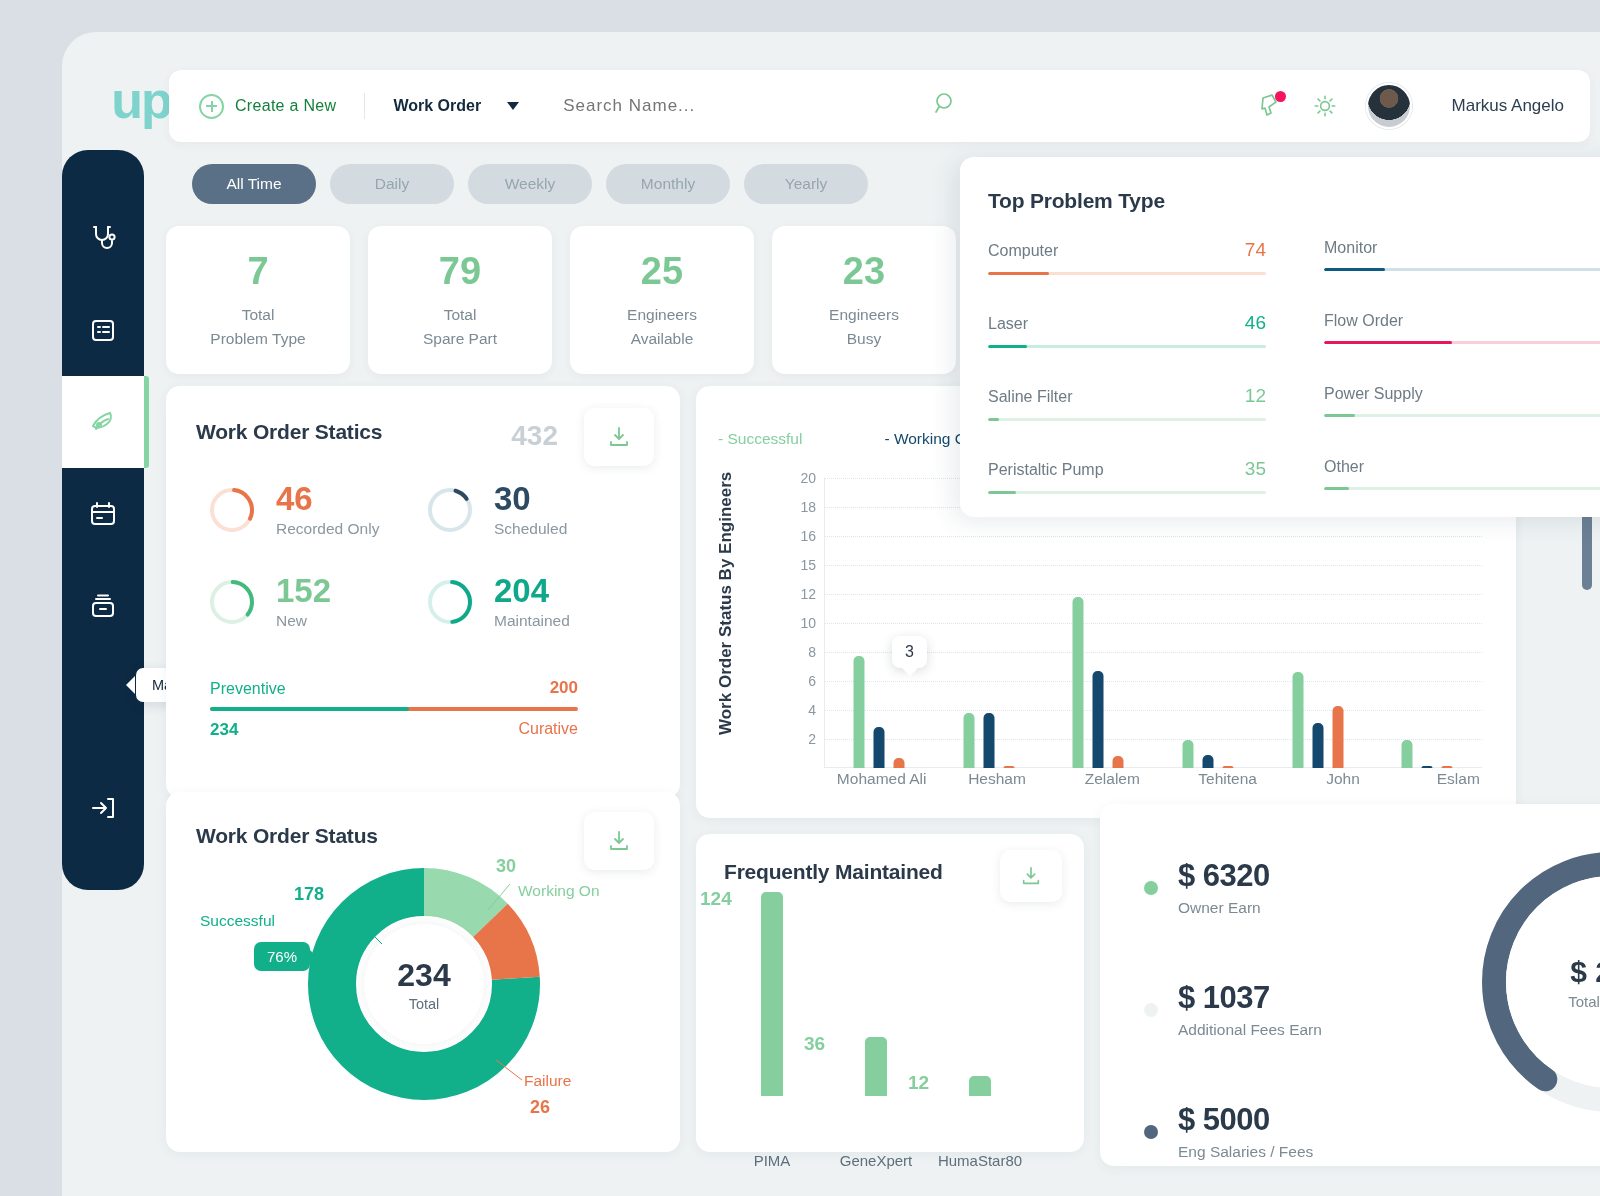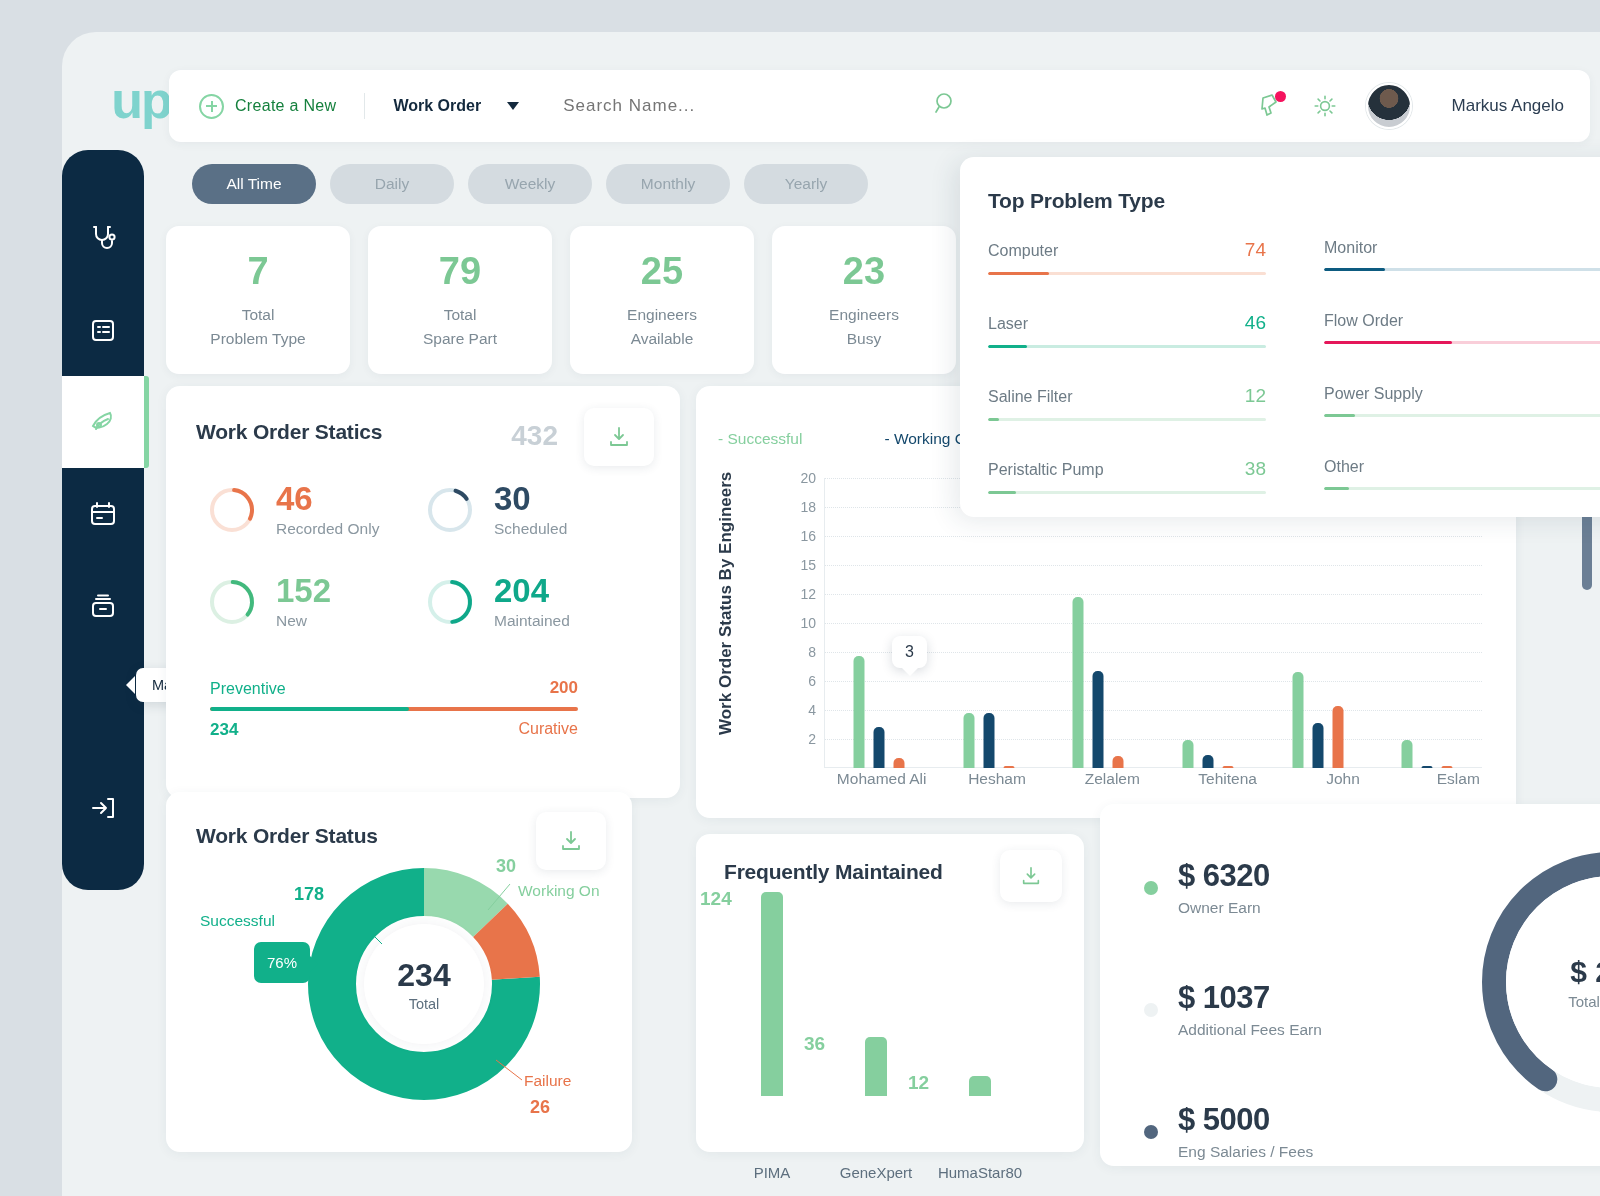--- a/index.html
+++ b/index.html
@@ -200,51 +200,51 @@
     box-shadow: 0 3px 11px rgba(30,50,70,.17);
     font-size: 16px; color: #2b3a4a; padding: 7px 13px;
   }
   .tip::after {
     content: ""; position: absolute; left: 50%; bottom: -8px;
     margin-left: -7px; border: 8px solid transparent;
     border-top-color: #fff; border-bottom: 0;
   }
 
   
-  .wostatus { left: 104px; top: 760px; width: 466px; height: 360px; }
+  .wostatus { left: 104px; top: 760px; width: 514px; height: 360px; }
   .donut-wrap { position: absolute; left: 142px; top: 76px; width: 232px; height: 232px; }
   .donut-hole {
     position: absolute; left: 50%; top: 50%;
     width: 120px; height: 120px; margin: -60px 0 0 -60px;
     background: #fff; border-radius: 50%;
     display: flex; flex-direction: column; align-items: center; justify-content: center;
     box-shadow: 0 0 14px rgba(40,60,80,.07);
   }
   .donut-total { font-size: 32px; font-weight: 700; color: #2b3a4a; }
   .donut-sub { font-size: 14.5px; color: #5d6f7e; margin-top: 2px; }
   .pct-bubble {
     position: absolute; left: 88px; top: 150px;
     background: #11b08a; color: #fff; font-size: 15px;
-    padding: 12px 13px; border-radius: 7px;
+    padding: 6px 13px; border-radius: 7px;
   }
   .pct-bubble::after {
     content: ""; position: absolute; right: -8px; top: 50%;
     margin-top: -7px; border: 8px solid transparent;
     border-left-color: #11b08a; border-right: 0;
   }
   .anno { position: absolute; font-size: 15.5px; }
   .anno-num { font-weight: 700; font-size: 18px; }
 
   
   .freq { left: 634px; top: 802px; width: 388px; height: 318px; }
   .fbars { position: absolute; left: 48px; top: 58px; width: 300px; height: 204px; }
   .fgroup { position: absolute; bottom: 0; width: 56px; text-align: center; }
   .fbar { width: 22px; margin: 0 auto; background: #85cf9e; border-radius: 5px 5px 0 0; }
   .fval { position: absolute; font-size: 19px; font-weight: 700; color: #85cf9e; }
-  .flab { position: absolute; top: 272px; font-size: 15px; color: #5d6f7e; text-align: center; width: 100px; }
+  .flab { position: absolute; top: 260px; font-size: 15px; color: #5d6f7e; text-align: center; width: 100px; }
 
   
   .earn { left: 1038px; top: 772px; width: 560px; height: 362px; }
   .earn-row { position: absolute; display: flex; align-items: center; gap: 20px; }
   .earn-dot { width: 14px; height: 14px; border-radius: 50%; flex: none; }
   .earn-val { font-size: 31px; font-weight: 700; color: #2b3a4a; letter-spacing: -.5px; }
   .earn-lab { font-size: 15.5px; color: #7c8a94; margin-top: 5px; }
   .earn-donut { position: absolute; right: -88px; top: 42px; width: 272px; height: 272px; }
   .earn-hole {
     position: absolute; left: 50%; top: 50%; width: 212px; height: 212px;
@@ -684,21 +684,21 @@
               <span class="tp-name">Saline Filter</span>
               <span class="tp-val" style="color: rgb(124, 200, 148);">12</span>
             </div>
             <div class="tp-track" style="background: rgb(223, 241, 229);">
               <div class="tp-fill" style="width: 4%; background: rgb(124, 200, 148);"></div>
             </div>
           </div>
           <div class="tp-item">
             <div class="tp-head">
               <span class="tp-name">Peristaltic Pump</span>
-              <span class="tp-val" style="color: rgb(124, 200, 148);">38</span>
+              <span class="tp-val" style="color: rgb(124, 200, 148);">35</span>
             </div>
             <div class="tp-track" style="background: rgb(223, 241, 229);">
               <div class="tp-fill" style="width: 10%; background: rgb(124, 200, 148);"></div>
             </div>
           </div>
         </div>
       <div class="tp-col" id="tp-right">
           <div class="tp-item">
             <div class="tp-head">
               <span class="tp-name">Monitor</span>

